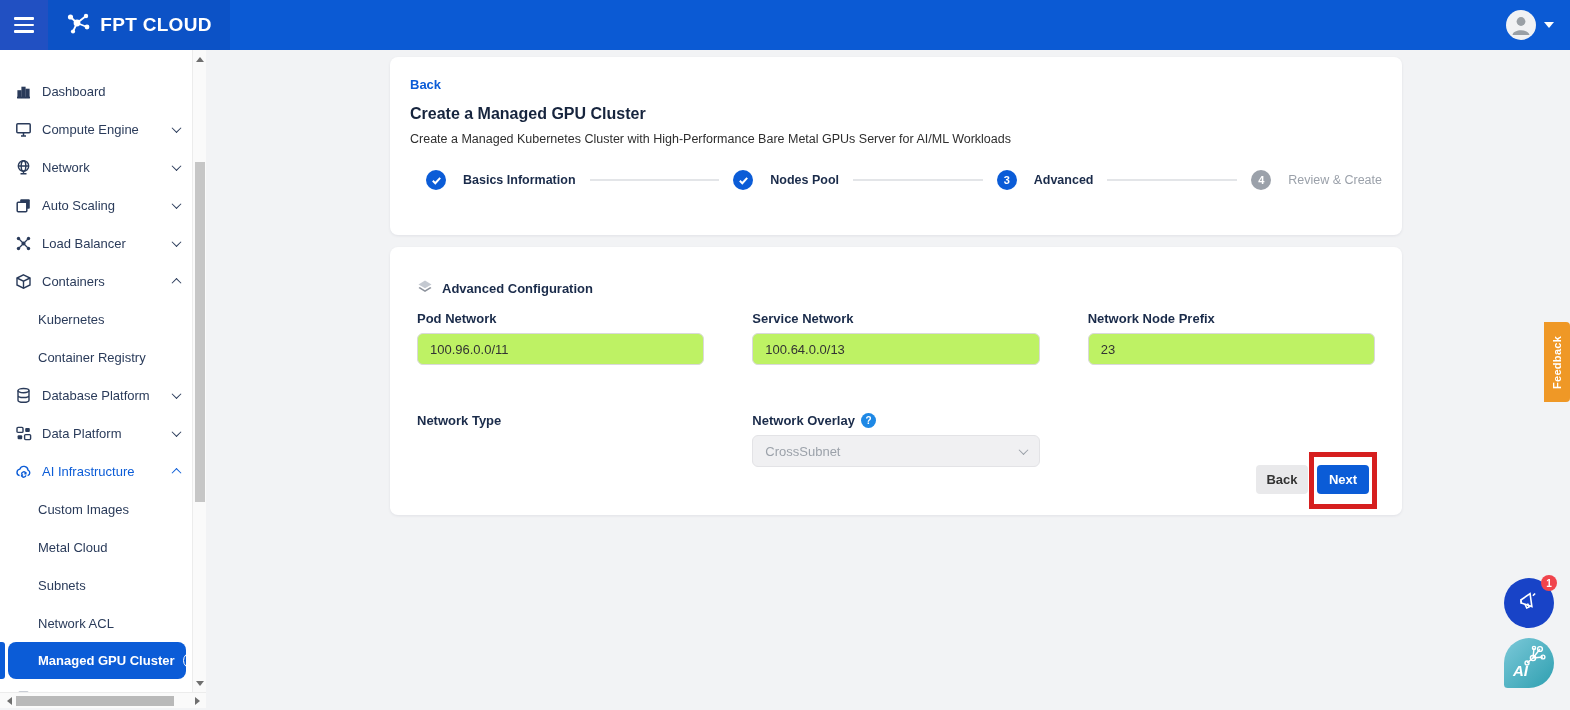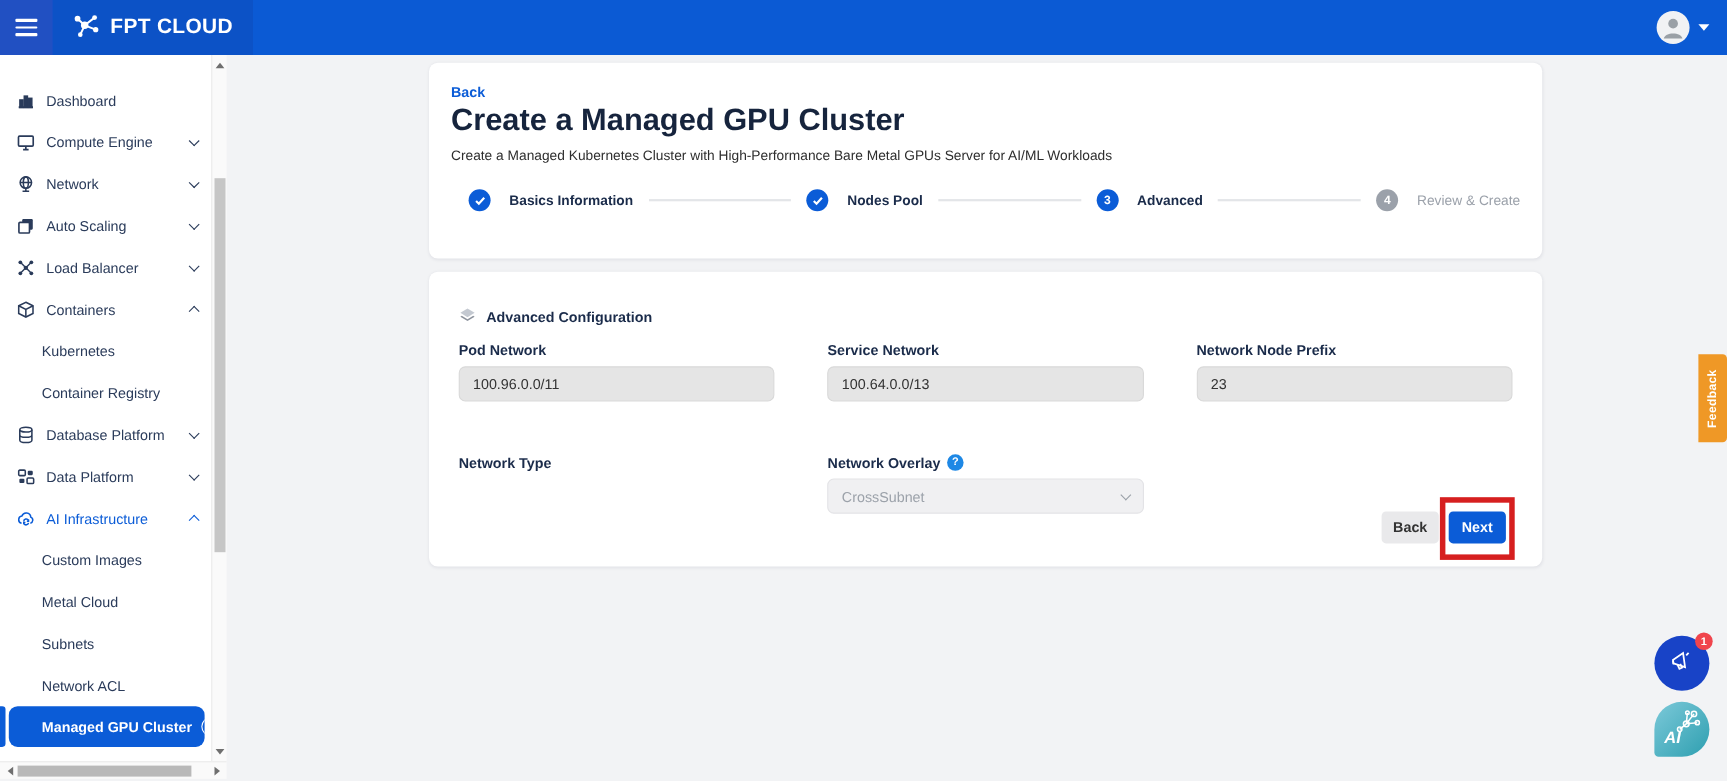--- a/index.html
+++ b/index.html
@@ -43,37 +43,37 @@
   .tri-left { width:0;height:0;border-top:4px solid transparent;border-bottom:4px solid transparent;border-right:5px solid #6f6f6f; }
   .tri-right { width:0;height:0;border-top:4px solid transparent;border-bottom:4px solid transparent;border-left:5px solid #6f6f6f; }
   .hscroll { position:absolute; left:0; top:692px; width:206px; height:16px; background:#fafafa; border-top:1px solid #ececec; z-index:26; }
   .hthumb { position:absolute; top:3px; left:16px; width:158px; height:10px; background:#b9b9b9; }
 
   
   .content { position:absolute; left:206px; top:50px; right:0; bottom:0; background:#f2f3f5; }
   .card { position:absolute; background:#fff; border-radius:8px; box-shadow:0 1px 3px rgba(20,30,60,.08);padding-left:9px; }
   .card1 { left:184px; top:7px; width:1012px; height:178px; padding:18px 20px 0 20px; }
   .back-link { color:#0b5cd7; font-size:13px; font-weight:700; cursor:pointer; display:inline-block; }
-  .page-title { font-size:28px; font-weight:700; color:#16243d; }
+  .page-title { margin-top:12px; font-size:16px; font-weight:700; color:#16243d; }
   .page-subtitle { margin-top:9px; font-size:12.5px; color:#2e2e2e; }
 
   .stepper { display:flex; align-items:center; margin-top:24px; padding:0 0 0 16px; }
   .step { display:flex; align-items:center; gap:17px; flex:none; }
   .step-circle { width:20px; height:20px; border-radius:50%; background:#0b5cd7; color:#fff; font-size:11px; font-weight:700; display:flex; align-items:center; justify-content:center; }
   .step-label { font-size:12.5px; font-weight:700; color:#1a2b4a; white-space:nowrap; }
   .step.pending .step-circle { background:#9ba1aa; }
   .step.pending .step-label { color:#9ba1aa; font-weight:400; }
   .connector { flex:1; height:2px; background:#e3e5e8; margin:0 14px; }
 
   .card2 { left:184px; top:197px; width:1012px; height:268px; }
   .section-head { position:absolute; left:27px; top:32px; display:flex; align-items:center; gap:9px; font-size:13px; font-weight:700; color:#1a2b4a; }
   .form-grid { position:absolute; left:27px; top:64px; width:958px; display:grid; grid-template-columns:repeat(3,1fr); column-gap:8px; row-gap:20px;gap:48px; }
   .fgroup {}
   .flabel { font-size:13px; font-weight:700; color:#1a2b4a; margin-bottom:7px; display:flex; align-items:center; gap:6px; }
-  .tf { width:100%; height:32px; border:1px solid #d9d9d9; border-radius:6px; background:#e5e5e5; font-size:13px; color:#333; padding:0 12px; font-family:"Liberation Sans", sans-serif; outline:none; }
+  .tf { width:100%; height:32px; border:1px solid #d9d9d9; border-radius:6px; background:#bef264; font-size:13px; color:#333; padding:0 12px; font-family:"Liberation Sans", sans-serif; outline:none; }
   .select { display:flex; align-items:center; justify-content:space-between; cursor:pointer; }
   .sel-chev { display:flex; align-items:center; color:#9aa0a8; padding-left:12px; height:20px; }
   .select.with-sep .sel-chev { border-left:1px solid #e6e6e6; }
   .select.disabled { background:#f0f0f2; border-color:#e3e3e6; color:#9ca2aa; cursor:default; }
   .help-dot { width:15px; height:15px; border-radius:50%; background:#1e88e5; color:#fff; font-size:10px; font-weight:700; display:flex; align-items:center; justify-content:center; cursor:pointer; }
 
   .btn { position:absolute; height:29px; border-radius:4px; font-size:13px; font-weight:700; display:flex; align-items:center; justify-content:center; cursor:pointer; border:none; font-family:"Liberation Sans", sans-serif; }
   .back-btn { right:94px; top:218px; width:52px; background:#e9e9eb; color:#333; }
   .next-btn { right:33px; top:218px; width:52px; background:#0b5cd7; color:#fff; }
   .red-box { position:absolute; right:25px; top:205px; width:68px; height:57px; border:5px solid #d61f1f; pointer-events:none; z-index:5; }

